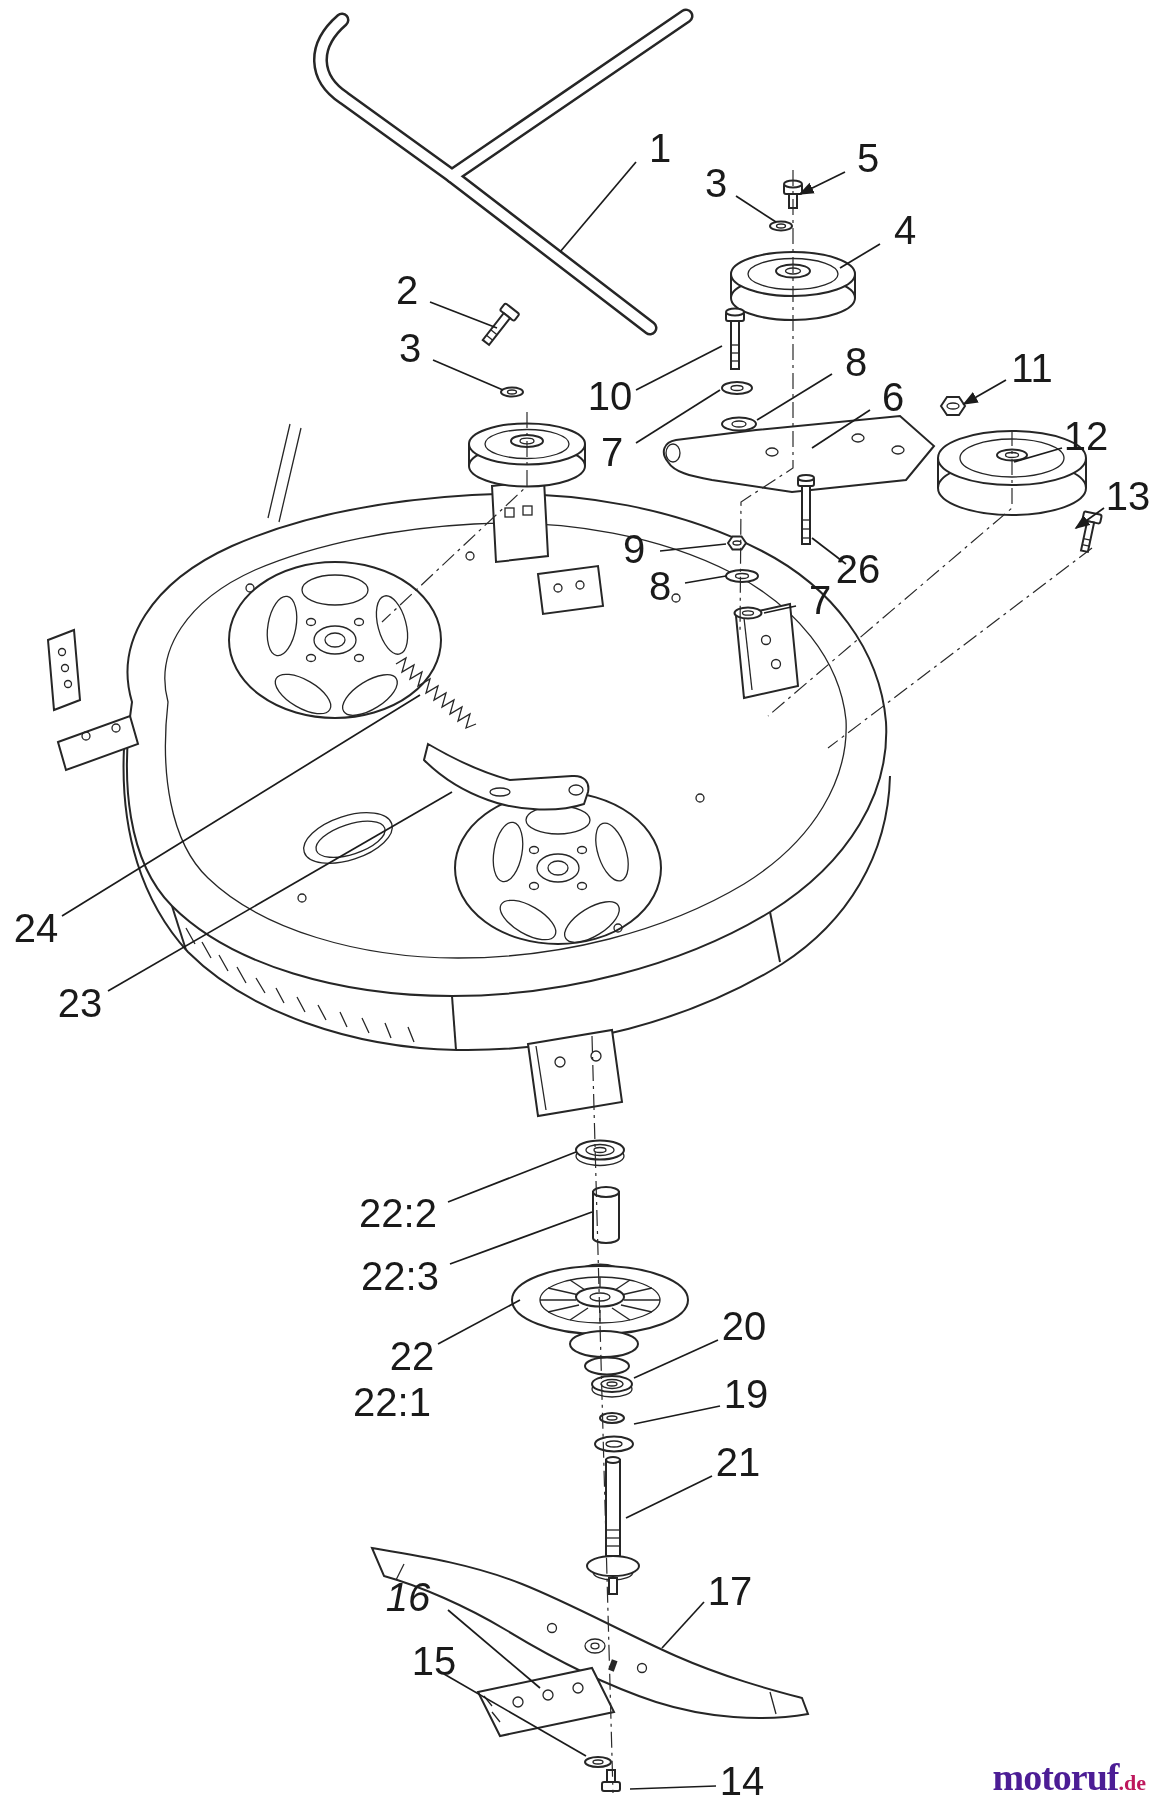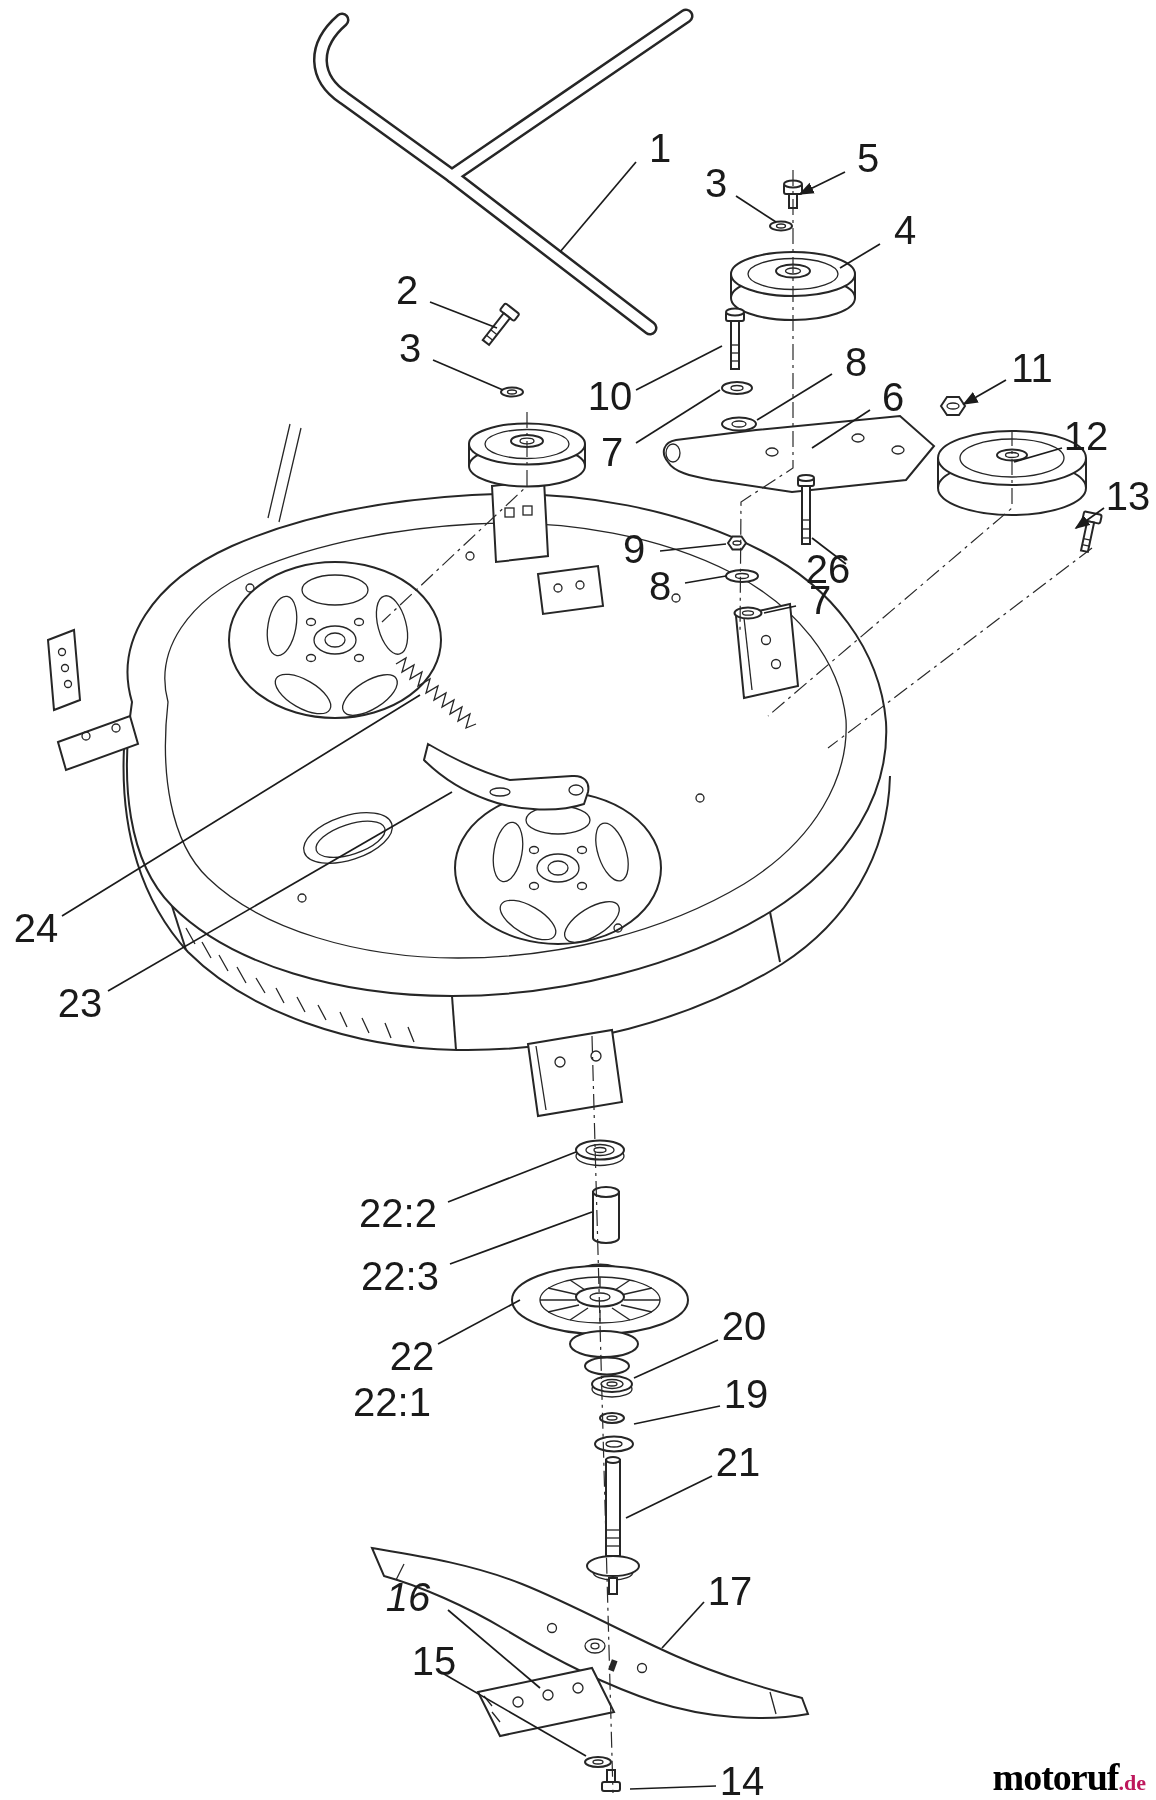--- a/index.html
+++ b/index.html
@@ -359,31 +359,31 @@
       <div class="callout" style="left: 610px; top: 396px;">10</div>
       <div class="callout" style="left: 612px; top: 452px;">7</div>
       <div class="callout" style="left: 856px; top: 362px;">8</div>
       <div class="callout" style="left: 893px; top: 397px;">6</div>
       <div class="callout" style="left: 1032px; top: 368px;">11</div>
       <div class="callout" style="left: 1086px; top: 436px;">12</div>
       <div class="callout" style="left: 1128px; top: 496px;">13</div>
       <div class="callout" style="left: 634px; top: 549px;">9</div>
       <div class="callout" style="left: 660px; top: 586px;">8</div>
       <div class="callout" style="left: 820px; top: 600px;">7</div>
-      <div class="callout" style="left: 828px; top: 569px;">26</div>
+      <div class="callout" style="left: 858px; top: 569px;">26</div>
       <div class="callout" style="left: 36px; top: 928px;">24</div>
       <div class="callout" style="left: 80px; top: 1003px;">23</div>
       <div class="callout" style="left: 398px; top: 1213px; text-align: center;">22:2</div>
       <div class="callout" style="left: 400px; top: 1276px;">22:3</div>
       <div class="callout" style="left: 412px; top: 1356px;">22</div>
       <div class="callout" style="left: 392px; top: 1402px;">22:1</div>
       <div class="callout" style="left: 744px; top: 1326px;">20</div>
       <div class="callout" style="left: 746px; top: 1394px;">19</div>
       <div class="callout" style="left: 738px; top: 1462px;">21</div>
       <div class="callout" style="left: 408px; top: 1597px; font-style: italic;">16</div>
       <div class="callout" style="left: 730px; top: 1591px; text-align: right;">17</div>
       <div class="callout" style="left: 418px; top: 1661px; margin-left: 16px;">15</div>
       <div class="callout" style="left: 742px; top: 1781px;">14</div>
     </div>
 
-<div class="logo"><span class="brand" style="color: #000000;">motoruf</span><span class="tld" style="color: #be185d;">.de</span></div>
+<div class="logo"><span class="brand" style="color: #4c1d95;">motoruf</span><span class="tld" style="color: #be185d;">.de</span></div>
 
 </div>
 
 </body></html>

